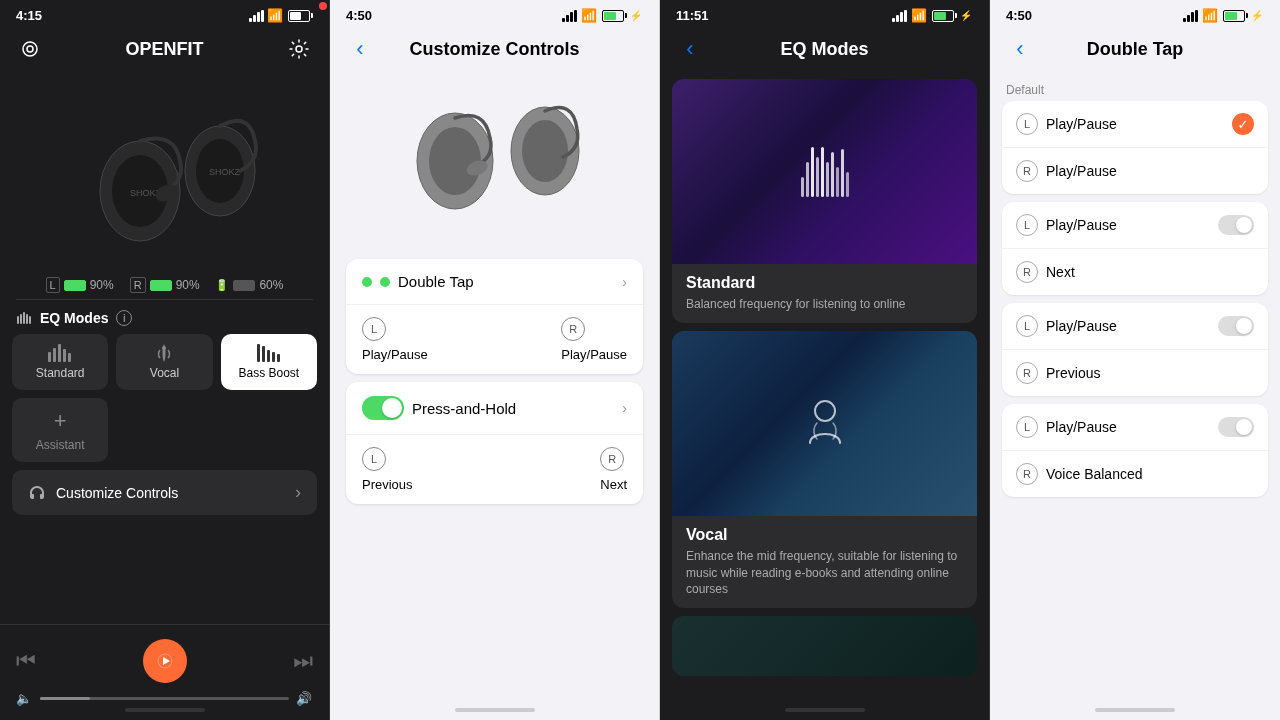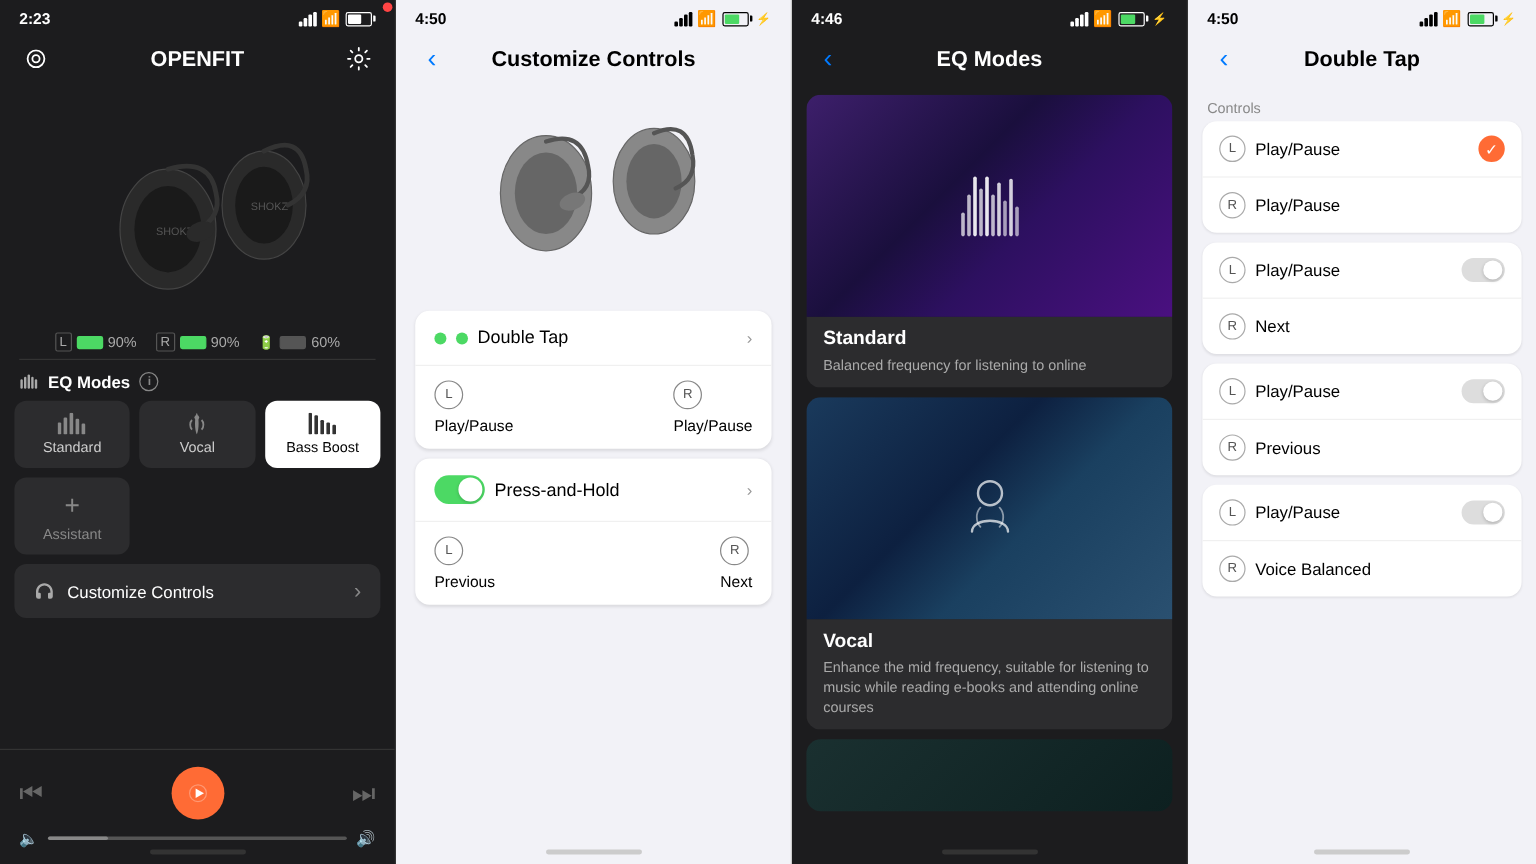--- a/index.html
+++ b/index.html
@@ -586,21 +586,21 @@
       background: currentColor;
       border-radius: 1px;
     }
   </style>
 </head>
 <body>
 
 <div class="panel panel-1">
 
   <div class="status-bar dark">
-    <span>2:23</span>
+    <span>4:15</span>
     <div class="status-icons">
       <div class="signal-bars">
         <div class="signal-bar" style="height:4px; background:#fff;"></div>
         <div class="signal-bar" style="height:7px; background:#fff;"></div>
         <div class="signal-bar" style="height:10px; background:#fff;"></div>
         <div class="signal-bar" style="height:12px; background:#fff;"></div>
       </div>
       <span style="font-size:13px;">📶</span>
       <div class="battery-icon" style="color:#fff;">
         <div class="battery-body" style="width:22px; height:12px;">
@@ -847,21 +847,21 @@
   </div>
 
   <div class="bottom-bar">
     <div class="home-indicator-light"></div>
   </div>
 </div>
 
 <div class="panel panel-3">
 
   <div class="status-bar dark">
-    <span>4:46</span>
+    <span>11:51</span>
     <div class="status-icons">
       <div class="signal-bars">
         <div class="signal-bar" style="height:4px; background:#fff;"></div>
         <div class="signal-bar" style="height:7px; background:#fff;"></div>
         <div class="signal-bar" style="height:10px; background:#fff;"></div>
         <div class="signal-bar" style="height:12px; background:#fff;"></div>
       </div>
       <span style="font-size:13px;">📶</span>
       <div class="battery-icon" style="color:#fff;">
         <div class="battery-body" style="width:22px; height:12px;">
@@ -950,21 +950,21 @@
     </div>
   </div>
 
   <div class="nav-bar light">
     <div class="nav-icon" style="color:#007aff;font-size:22px;">‹</div>
     <span class="nav-title">Double Tap</span>
     <div class="nav-icon"></div>
   </div>
 
   <div class="double-tap-section">
-    <div class="dt-section-label">Controls</div>
+    <div class="dt-section-label">Default</div>
 
     <div class="dt-option">
       <div class="dt-row">
         <div class="dt-left">
           <div class="lr-badge">L</div>
           <span class="dt-action-text">Play/Pause</span>
         </div>
         <div class="radio-selected"></div>
       </div>
       <div class="dt-row">

